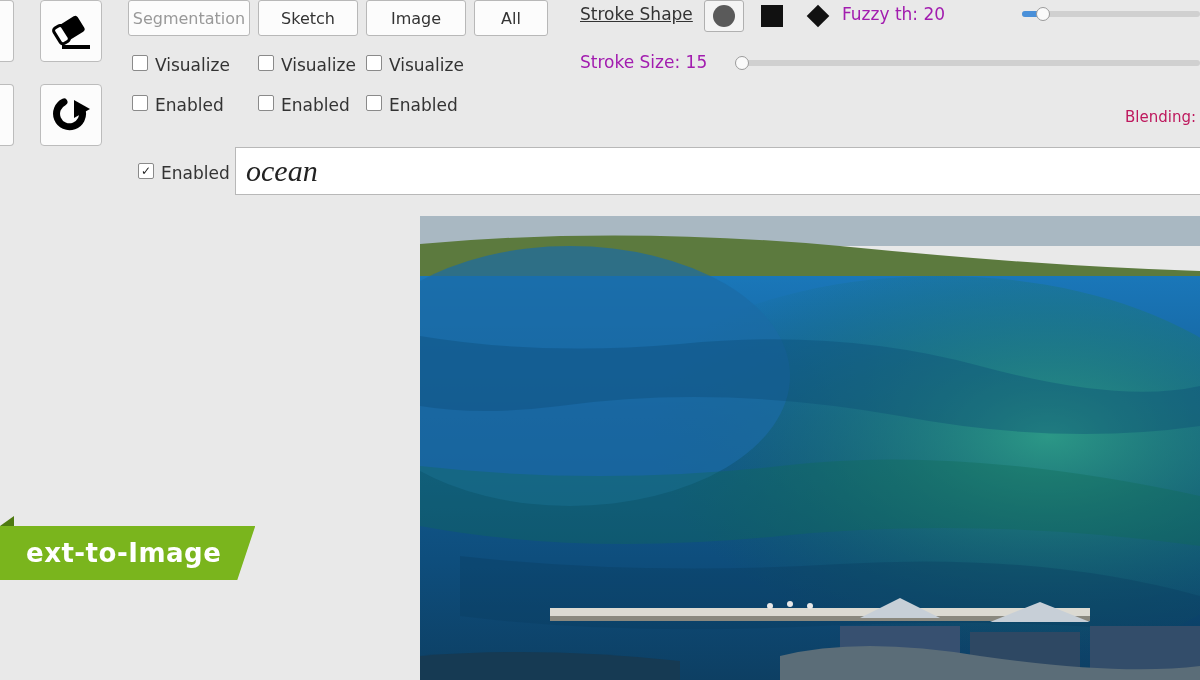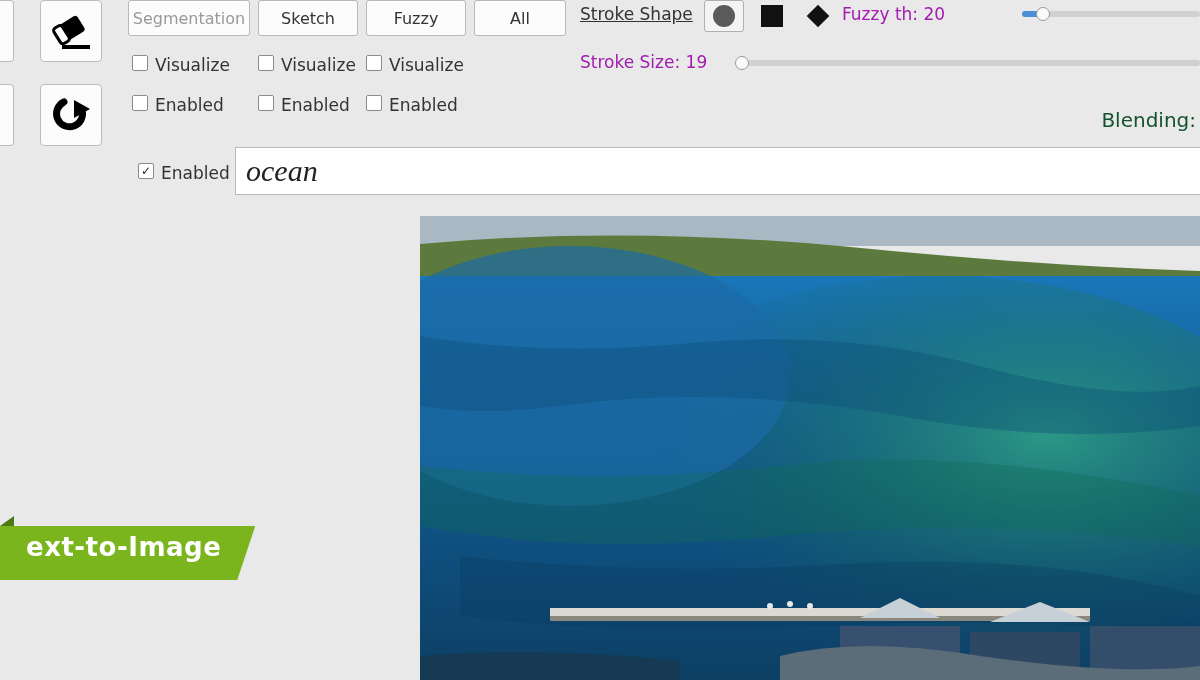--- a/index.html
+++ b/index.html
@@ -78,21 +78,21 @@
   }
   .slider-fill {
     position: absolute; height: 6px; border-radius: 3px;
     background: #4a90d9;
   }
   .slider-thumb {
     position: absolute; width: 14px; height: 14px;
     background: #fafafa; border: 1px solid #9a9a9a; border-radius: 50%;
   }
 
-  .text-label { position: absolute; font-size: 20px; color: #14532d; }
+  .text-label { position: absolute; font-size: 15px; color: #be185d; }
 
   
   .text-input {
     position: absolute;
     left: 235px; top: 147px;
     width: 1050px; height: 48px;
     background: #ffffff;
     border: 1px solid #b8b8b8;
     border-right: none;
     font-family: "URW Bookman", "Bookman Old Style", Georgia, serif;
@@ -111,21 +111,21 @@
     overflow: hidden;
   }
   .canvas svg { width: 100%; height: 100%; display:block; }
 
   
   .banner {
     position: absolute;
     left: 0; top: 526px;
     height: 54px;
     padding: 0 34px 12px 26px;
-    display: flex; align-items: center;
+    display: flex; align-items: flex-end;
     background: #7ab51d;
     color: #fff; font-weight: 700; font-size: 26px;
     clip-path: polygon(0 0, 100% 0, calc(100% - 18px) 100%, 0 100%);
     letter-spacing: 0.5px;
   }
   .banner-caret {
     position:absolute; left:0; top:516px;
     width:14px; height:10px; background:#4e7a11;
     clip-path: polygon(0 100%, 100% 100%, 100% 0);
   }
@@ -151,22 +151,22 @@
 </div>
 <div class="tool-tile" style="left:40px; top:84px">
   <svg width="38" height="38" viewBox="0 0 38 38">
     <path d="M12 6 A13 13 0 1 0 30 14" fill="none" stroke="#000" stroke-width="7" stroke-linecap="round"></path>
     <polygon points="38,13 22,4 22,22" fill="#000"></polygon>
   </svg>
 </div>
 
 <div class="top-btn disabled" style="left:128px; width:122px">Segmentation</div>
 <div class="top-btn" style="left:258px; width:100px">Sketch</div>
-<div class="top-btn" style="left:366px; width:100px">Fuzzy</div>
-<div class="top-btn" style="left:474px; width:92px">All</div>
+<div class="top-btn" style="left:366px; width:100px">Image</div>
+<div class="top-btn" style="left:474px; width:74px">All</div>
 
 <div class="cb-row" style="left:132px; top:55px">
   <span class="cb-box"></span>
   <span>Visualize</span>
 </div>
 <div class="cb-row" style="left:132px; top:95px">
   <span class="cb-box"></span>
   <span>Enabled</span>
 </div>
 
@@ -203,21 +203,21 @@
   <svg width="26" height="26">
       <rect x="5" y="5" width="16" height="16" fill="#111" transform="rotate(45 13 13)"></rect>
     </svg>
 </div>
 
 <div class="slider-label" style="left:842px; top:4px">Fuzzy th: 20</div>
 <div class="slider-track" style="left:1022px; top:11px; width:178px"></div>
 <div class="slider-fill" style="left:1022px; top:11px; width:20px"></div>
 <div class="slider-thumb" style="left:1036px; top:7px"></div>
 
-<div class="slider-label" style="left:580px; top:52px">Stroke Size: 19</div>
+<div class="slider-label" style="left:580px; top:52px">Stroke Size: 15</div>
 <div class="slider-track" style="left:744px; top:60px; width:456px"></div>
 <div class="slider-thumb" style="left:735px; top:56px"></div>
 
 <div class="text-label" style="right:4px; top:108px">Blending:</div>
 
 <div class="cb-row" style="left:138px; top:163px">
   <span class="cb-box">
       <span class="check">✓</span>
     </span>
   <span>Enabled</span>

